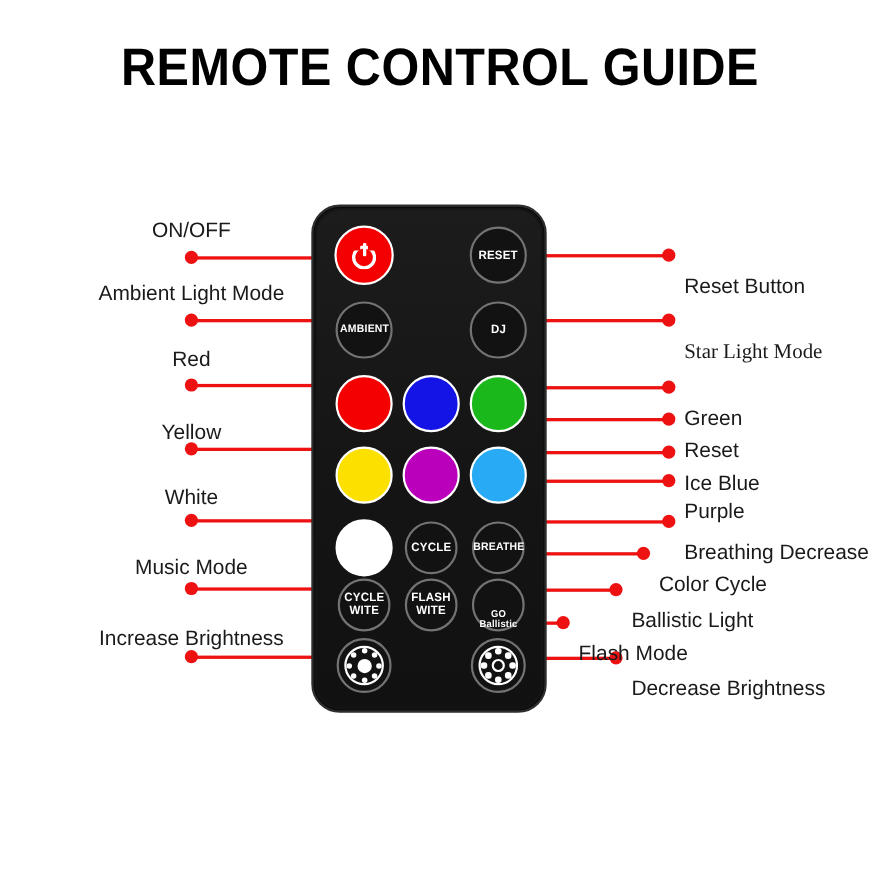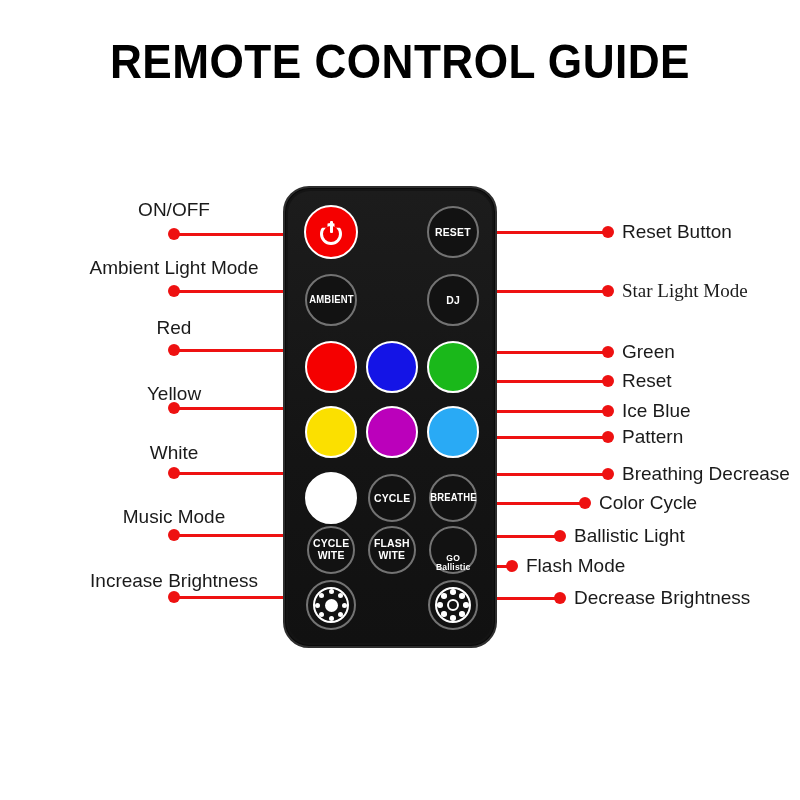--- a/index.html
+++ b/index.html
@@ -149,21 +149,21 @@
 
   
   .callout-text {
     position: absolute;
     font-size: 19px;
     color: #1a1a1a;
     white-space: nowrap;
     font-family: "Liberation Sans", sans-serif;
   }
   .callout-text.left  { text-align: center; transform: translateX(-50%); }
-  .callout-text.right { text-align: right; }
+  .callout-text.right { text-align: right; margin-top: 29px; }
 
   
   .conn-line {
     position: absolute;
     background: #ee1111;
   }
   .conn-dot {
     position: absolute;
     width: 12px;
     height: 12px;
@@ -316,19 +316,19 @@
     <div class="callout-text left" style="left: 174px; top: 317px;">Red</div>
     <div class="callout-text left" style="left: 174px; top: 383px;">Yellow</div>
     <div class="callout-text left" style="left: 174px; top: 442px;">White</div>
     <div class="callout-text left" style="left: 174px; top: 506px;">Music Mode</div>
     <div class="callout-text left" style="left: 174px; top: 570px;">Increase Brightness</div>
     <div class="callout-text right" style="left: 622px; top: 221px;">Reset Button</div>
     <div class="callout-text right" style="left: 622px; top: 280px; font-family: Liberation Serif, serif;">Star Light Mode</div>
     <div class="callout-text right" style="left: 622px; top: 341px;">Green</div>
     <div class="callout-text right" style="left: 622px; top: 370px;">Reset</div>
     <div class="callout-text right" style="left: 622px; top: 400px;">Ice Blue</div>
-    <div class="callout-text right" style="left: 622px; top: 426px;">Pattern</div>
+    <div class="callout-text right" style="left: 622px; top: 426px;">Purple</div>
     <div class="callout-text right" style="left: 622px; top: 463px;">Breathing Decrease</div>
     <div class="callout-text right" style="left: 599px; top: 492px;">Color Cycle</div>
     <div class="callout-text right" style="left: 574px; top: 525px;">Ballistic Light</div>
     <div class="callout-text right" style="left: 526px; top: 555px;">Flash Mode</div>
     <div class="callout-text right" style="left: 574px; top: 587px;">Decrease Brightness</div>
   </div>
 
 </body></html>

